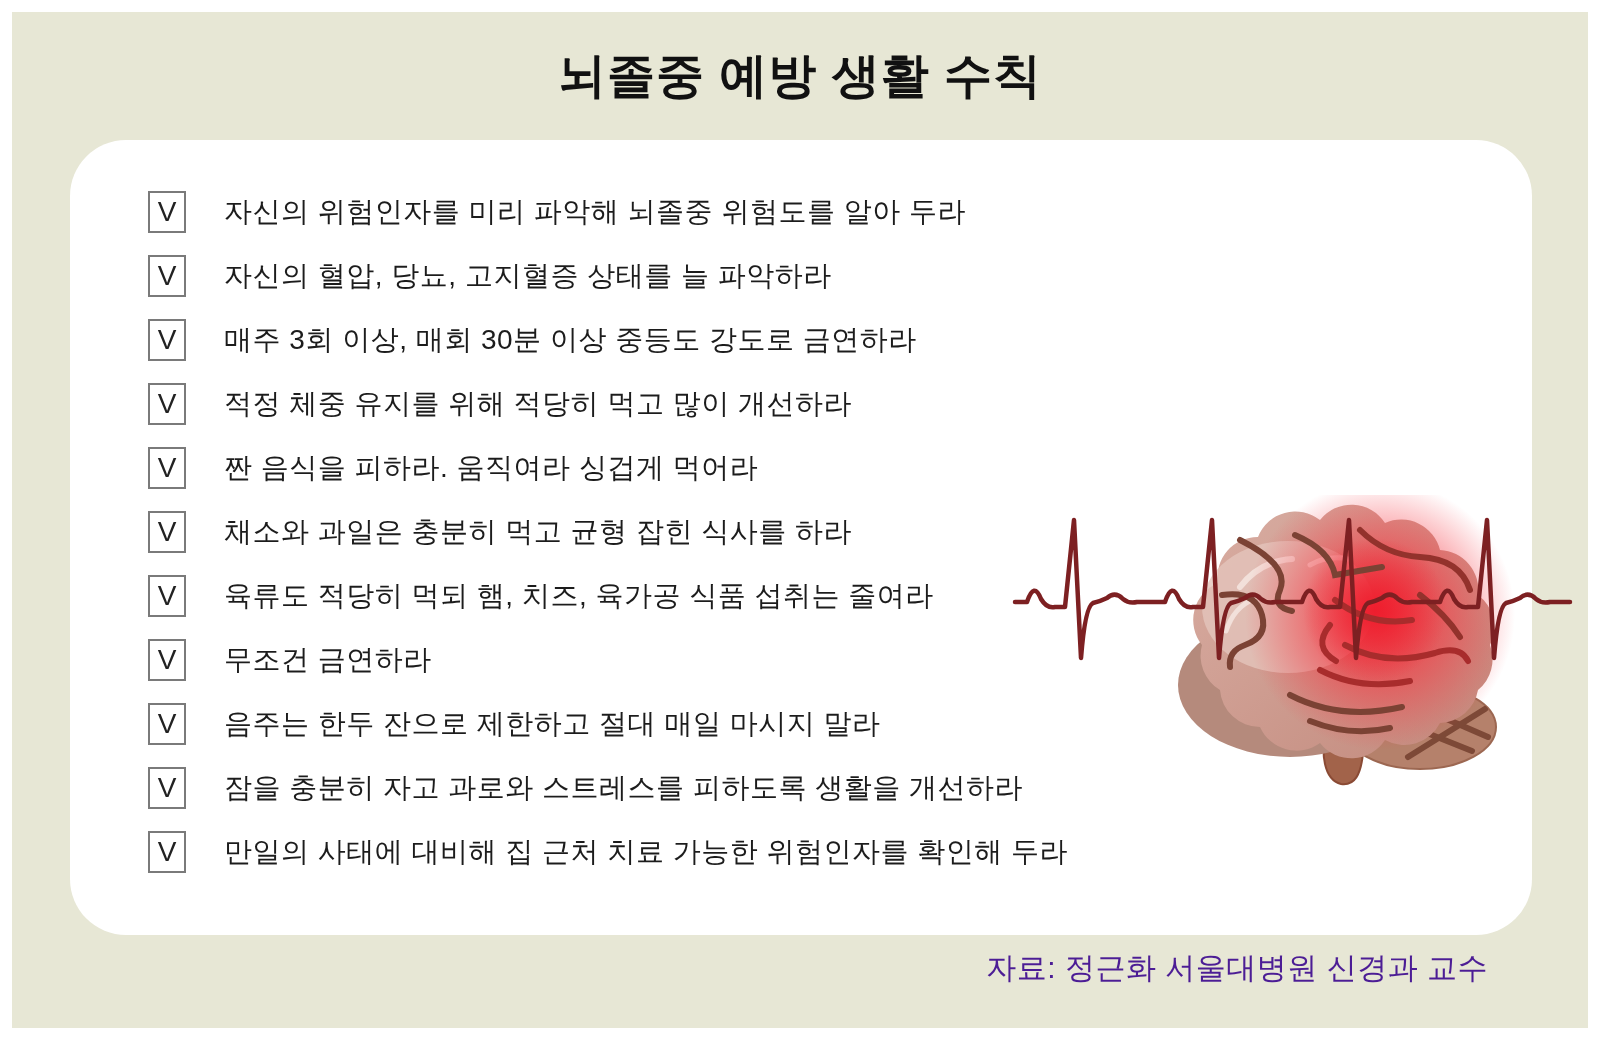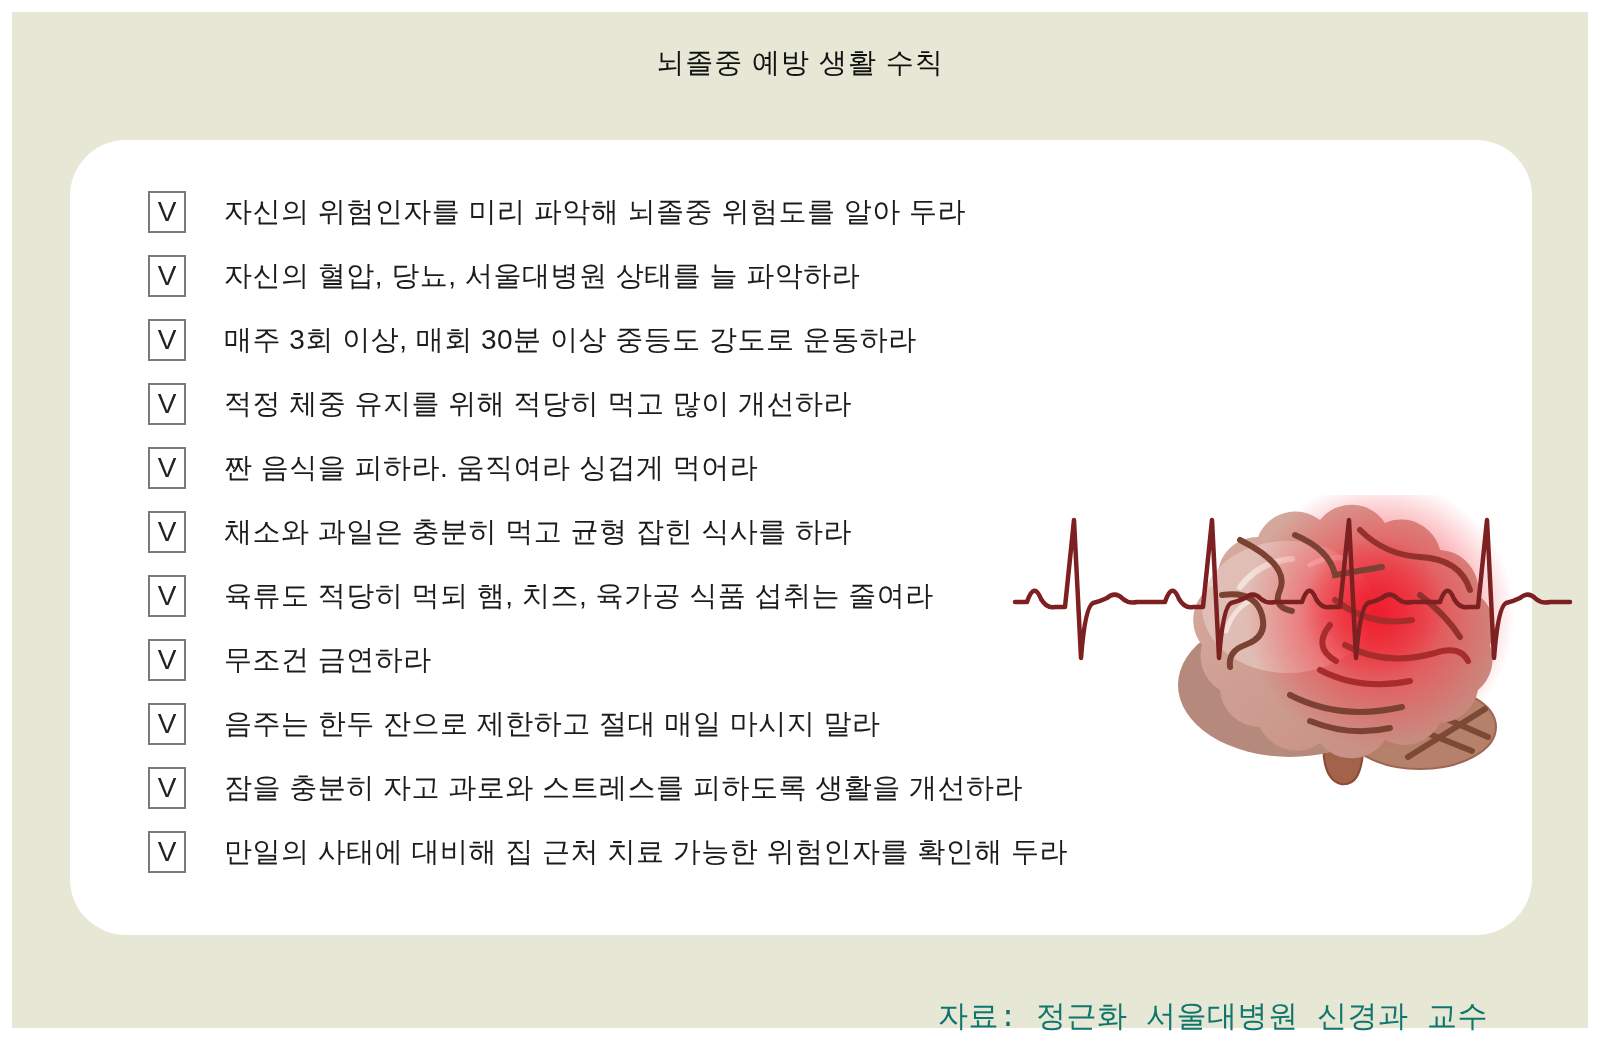--- a/index.html
+++ b/index.html
@@ -24,22 +24,22 @@
     width: 1576px;
     height: 1016px;
     background: #e7e7d5;
   }
   .title {
     position: absolute;
     left: 0;
     top: 44px;
     width: 1600px;
     text-align: center;
-    font-size: 28px;
-    font-weight: 400;
+    font-size: 48px;
+    font-weight: 700;
     color: #111111;
     letter-spacing: 1px;
   }
   .card {
     position: absolute;
     left: 70px;
     top: 140px;
     width: 1462px;
     height: 795px;
     background: #ffffff;
@@ -79,51 +79,50 @@
   }
   .illustration {
     position: absolute;
     left: 920px;
     top: 355px;
     width: 590px;
     height: 320px;
   }
   .source {
     position: absolute;
-    top: 996px;
+    top: 948px;
     right: 112px;
     font-size: 30px;
-    color: #0f766e;
+    color: #4c1d95;
     letter-spacing: 0.5px;
     white-space: nowrap;
-    font-family: Liberation Mono, monospace;
   }
 </style>
 </head>
 <body>
 
 <div class="stage">
 
   <div class="panel"></div>
 
   <div class="title">뇌졸중 예방 생활 수칙</div>
 
   <div class="card">
     <div class="checklist">
       <div class="row">
         <span class="checkbox">V</span>
         <span class="item-text">자신의 위험인자를 미리 파악해 뇌졸중 위험도를 알아 두라</span>
       </div>
       <div class="row">
         <span class="checkbox">V</span>
-        <span class="item-text">자신의 혈압, 당뇨, 서울대병원 상태를 늘 파악하라</span>
-      </div>
-      <div class="row">
-        <span class="checkbox">V</span>
-        <span class="item-text">매주 3회 이상, 매회 30분 이상 중등도 강도로 운동하라</span>
+        <span class="item-text">자신의 혈압, 당뇨, 고지혈증 상태를 늘 파악하라</span>
+      </div>
+      <div class="row">
+        <span class="checkbox">V</span>
+        <span class="item-text">매주 3회 이상, 매회 30분 이상 중등도 강도로 금연하라</span>
       </div>
       <div class="row">
         <span class="checkbox">V</span>
         <span class="item-text">적정 체중 유지를 위해 적당히 먹고 많이 개선하라</span>
       </div>
       <div class="row">
         <span class="checkbox">V</span>
         <span class="item-text">짠 음식을 피하라. 움직여라 싱겁게 먹어라</span>
       </div>
       <div class="row">

